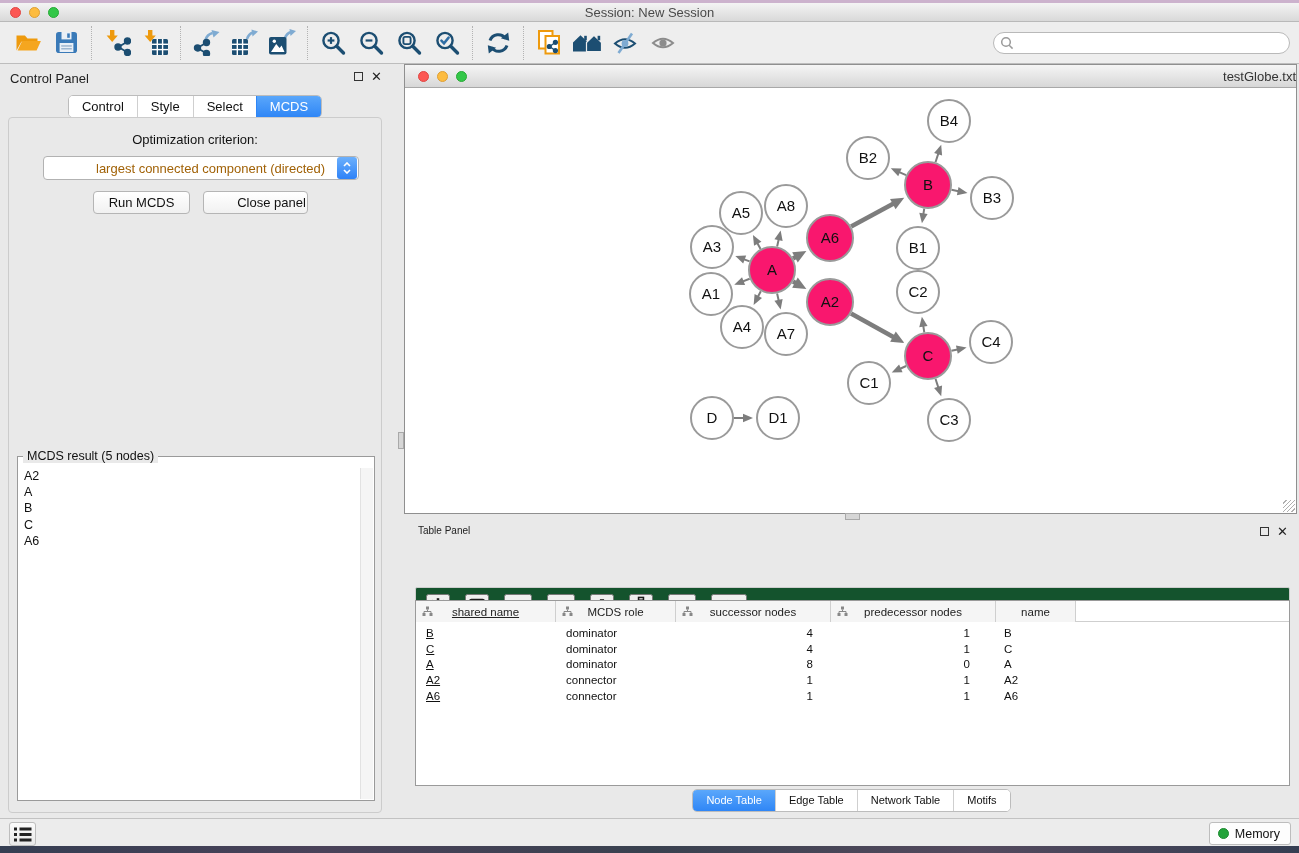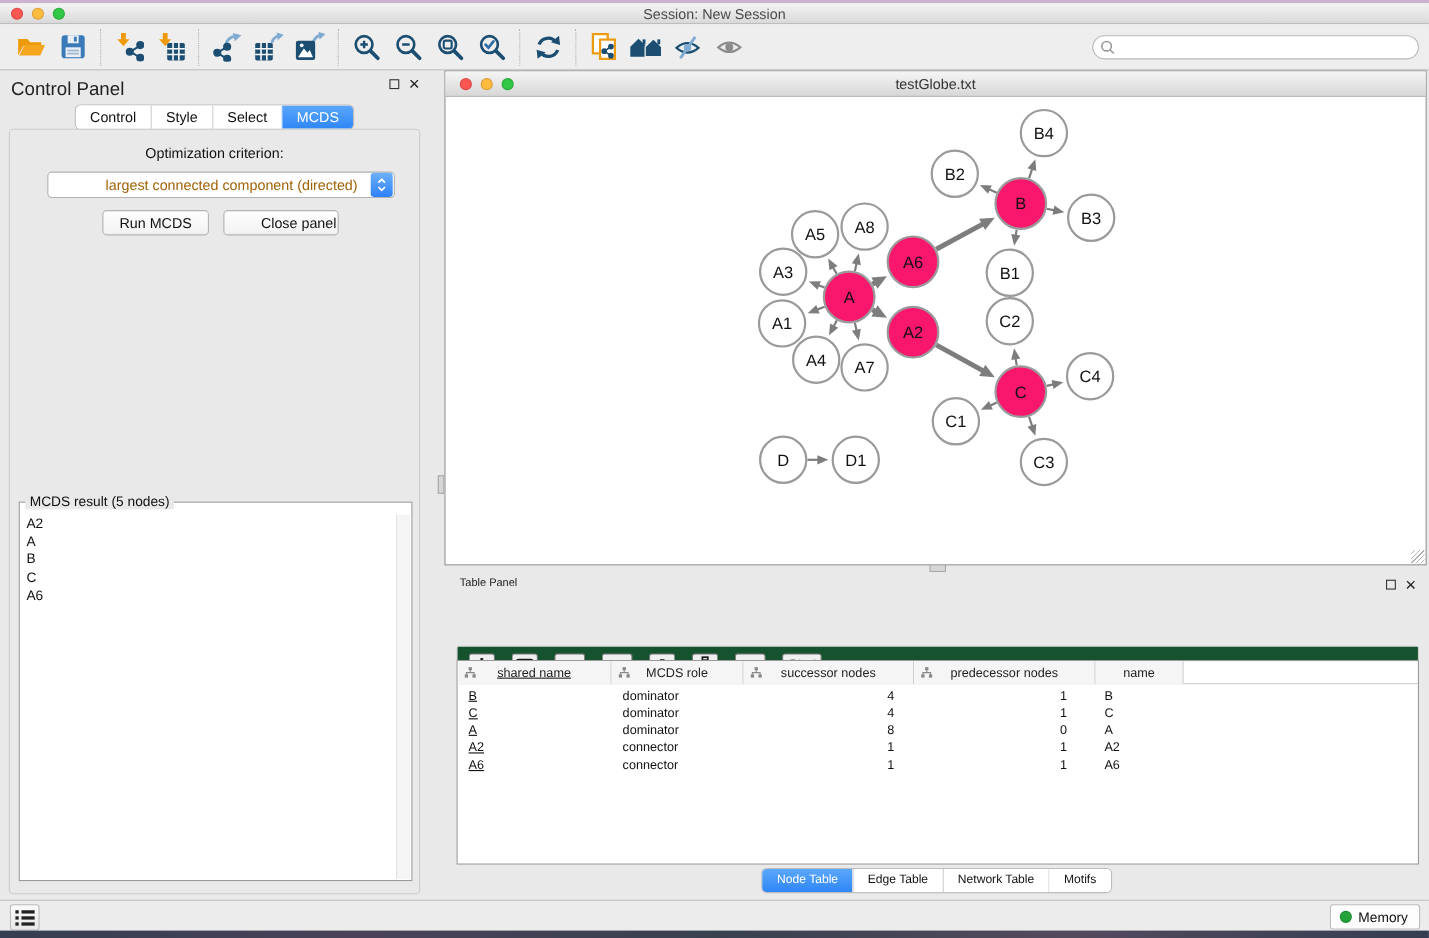--- a/index.html
+++ b/index.html
@@ -29,21 +29,21 @@
   .tbtn { width:38px; height:36px; display:flex; align-items:center; justify-content:center;
     background:none; border:none; }
   .sep { width:0; height:34px; border-left:1px dotted #b3b3b3; margin:0 6px; }
   .search-wrap { margin-left:auto; width:297px; height:22px; background:#fff;
     border:1px solid #b9b9b9; border-radius:11px; display:flex; align-items:center; padding:0 6px; }
   .search-wrap input { border:none; outline:none; flex:1; font-size:12px; background:transparent;
     font-family:"Liberation Sans",sans-serif; }
 
   
   .cp { position:absolute; left:0; top:64px; width:390px; height:754px; }
-  .panel-head { position:absolute; left:10px; top:7px; font-size:17px; color:#222; }
+  .panel-head { position:absolute; left:10px; top:7px; font-size:13px; color:#222; }
   .win-btns { position:absolute; right:8px; top:7px; display:flex; gap:8px; align-items:center; }
   .float-ico { width:9px; height:9px; border:1.5px solid #333; display:inline-block; }
   .close-ico { font-size:13px; font-weight:bold; color:#222; line-height:11px; }
 
   .seg { display:inline-flex; border:1px solid #bcbcbc; border-radius:5px; background:#fff; }
   .seg-btn { height:21px; line-height:21px; padding:0 13px; font-size:13px; color:#111;
     border-left:1px solid #cfcfcf; background:#fff; white-space:nowrap; }
   .seg-btn:first-child { border-left:none; border-radius:4px 0 0 4px; }
   .seg-btn:last-child { border-radius:0 4px 4px 0; }
   .seg-btn.sel { background:linear-gradient(#5aa7fb,#2f86f6); color:#fff; border-left-color:#2f86f6; }
@@ -71,21 +71,21 @@
     overflow:hidden; }
   .result-item { font-size:12.5px; color:#111; line-height:16.2px; padding-left:5px; }
   .result-scroll { position:absolute; right:1px; top:11px; bottom:1px; width:13px;
     background:#f5f5f5; border-left:1px solid #e2e2e2; }
 
   
   .netwin { position:absolute; left:404px; top:64px; width:893px; height:450px;
     background:#fff; border:1px solid #8f8f8f; }
   .netwin-title { position:absolute; left:0; top:0; right:0; height:23px;
     background:linear-gradient(#f5f5f5,#d7d7d7); border-bottom:1px solid #a8a8a8; }
-  .netwin-title .title { position:absolute; left:0; right:0; top:4px; text-align:center;
+  .netwin-title .title { position:absolute; left:0; right:0; top:4px; text-align:right;
     font-size:13px; color:#333; }
   .netwin-title .lights { left:13px; top:6px; }
   #graph { position:absolute; left:0; top:23px; }
   .grip-left { position:absolute; left:-7px; top:367px; width:6px; height:17px;
     background:#d6d6d6; border:1px solid #a9a9a9; }
   .grip-bottom { position:absolute; left:440px; bottom:-7px; width:15px; height:7px;
     background:#d6d6d6; border:1px solid #a9a9a9; }
   .resize-grip { position:absolute; right:1px; bottom:1px; width:12px; height:12px;
     background:repeating-linear-gradient(135deg,transparent,transparent 2px,#b0b0b0 2px,#b0b0b0 3px); }
 

